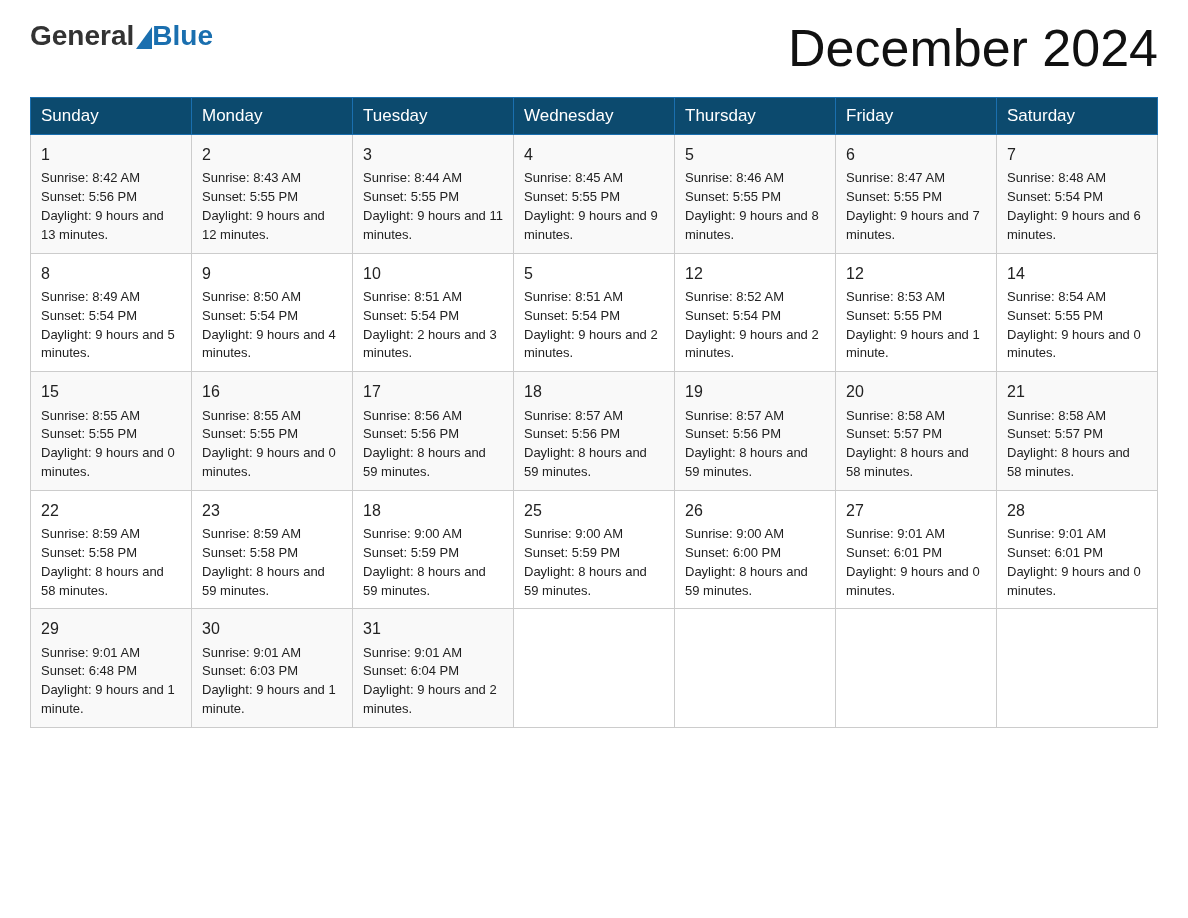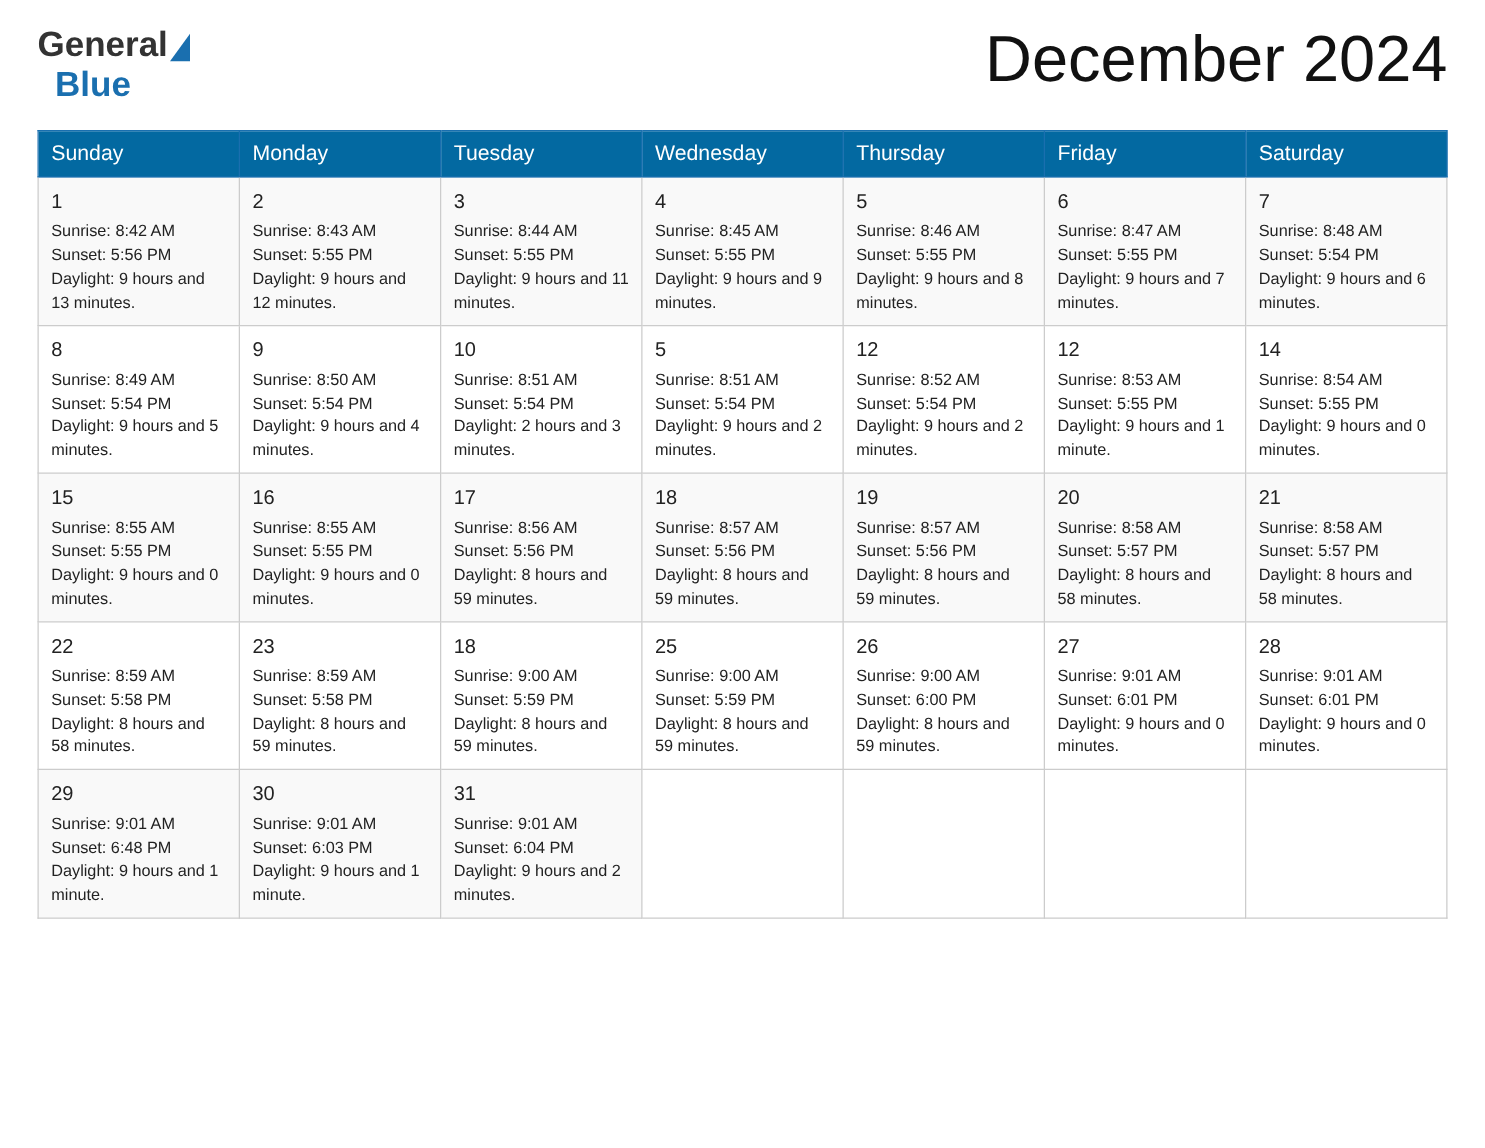--- a/index.html
+++ b/index.html
@@ -11,21 +11,20 @@
       min-height: 918px;
     }
     .header {
       display: flex;
       justify-content: space-between;
       align-items: flex-start;
       margin-bottom: 20px;
     }
     .logo {
       display: flex;
-      flex-direction: column;
       align-items: flex-start;
     }
     .logo-top {
       display: flex;
       align-items: center;
     }
     .logo-general {
       font-size: 28px;
       font-weight: bold;
       color: #333;
@@ -35,21 +34,21 @@
       height: 0;
       border-left: 16px solid transparent;
       border-bottom: 22px solid #1a6faf;
       margin-left: 2px;
       margin-top: 4px;
     }
     .logo-blue {
       font-size: 28px;
       font-weight: bold;
       color: #1a6faf;
-      margin-left: 14px;
+      margin-left: 0;
     }
     .header-right {
       text-align: right;
       margin-left: 39px;
     }
     .month-title {
       font-size: 52px;
       font-weight: normal;
       color: #111;
       line-height: 1.1;
@@ -58,21 +57,21 @@
       font-size: 22px;
       color: #333;
       margin-top: 4px;
     }
     .calendar {
       width: 100%;
       border-collapse: collapse;
       border: 1px solid #aaa;
     }
     .calendar th {
-      background-color: #0369a1;
+      background-color: #0c4a6e;
       color: white;
       padding: 8px 10px;
       text-align: left;
       font-size: 17px;
       font-weight: normal;
       border: 1px solid #1a6faf;
     }
     .calendar td {
       vertical-align: top;
       padding: 8px 10px;

